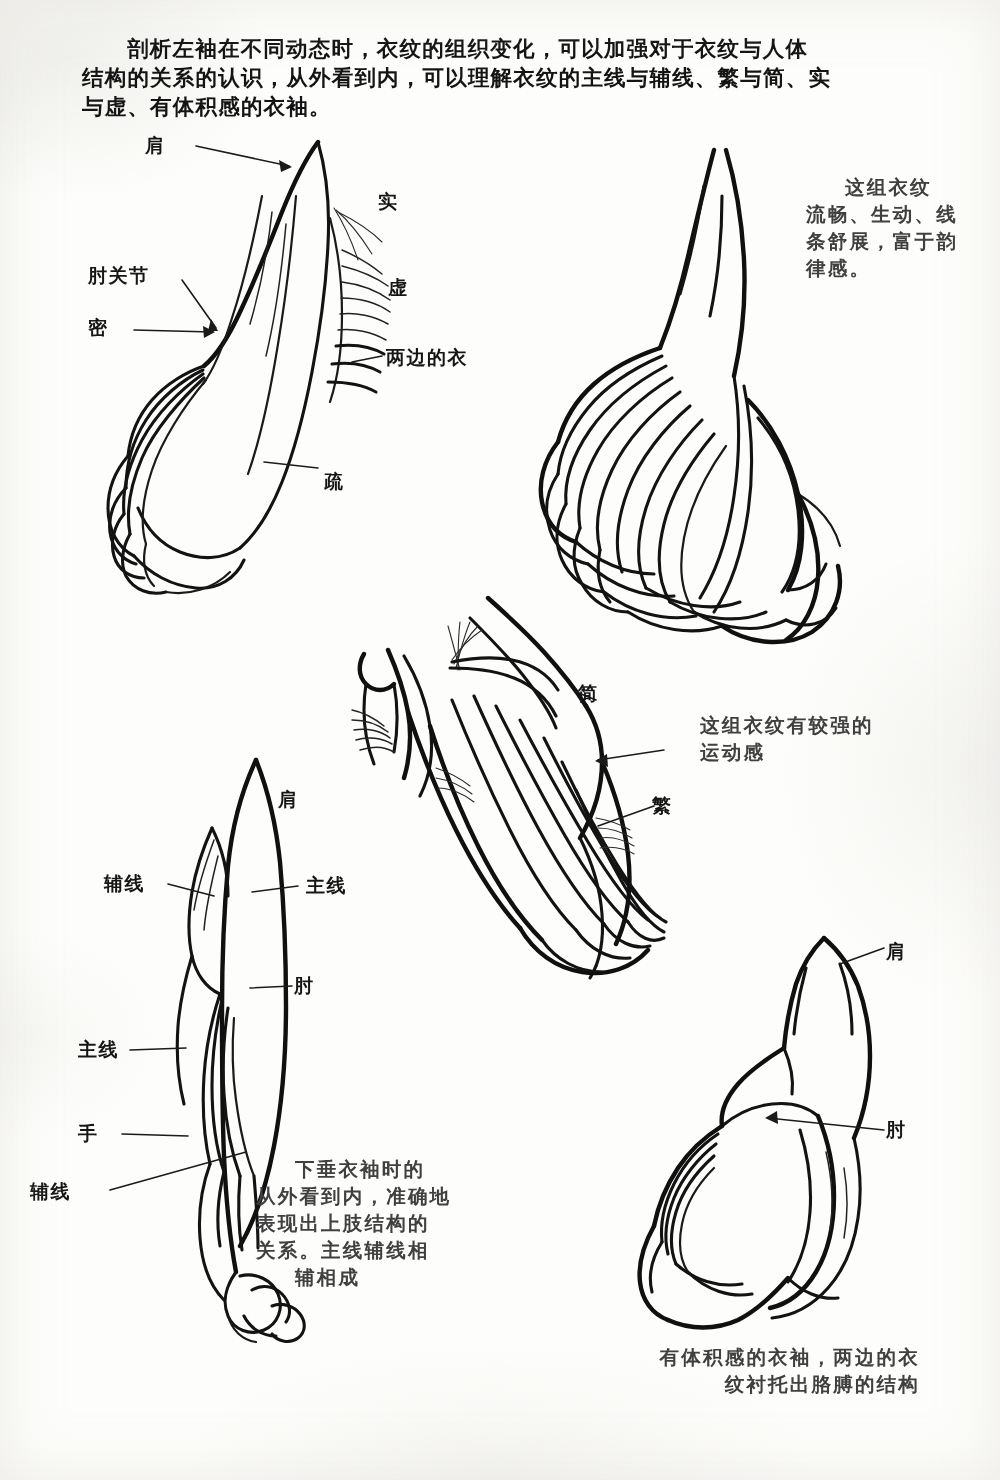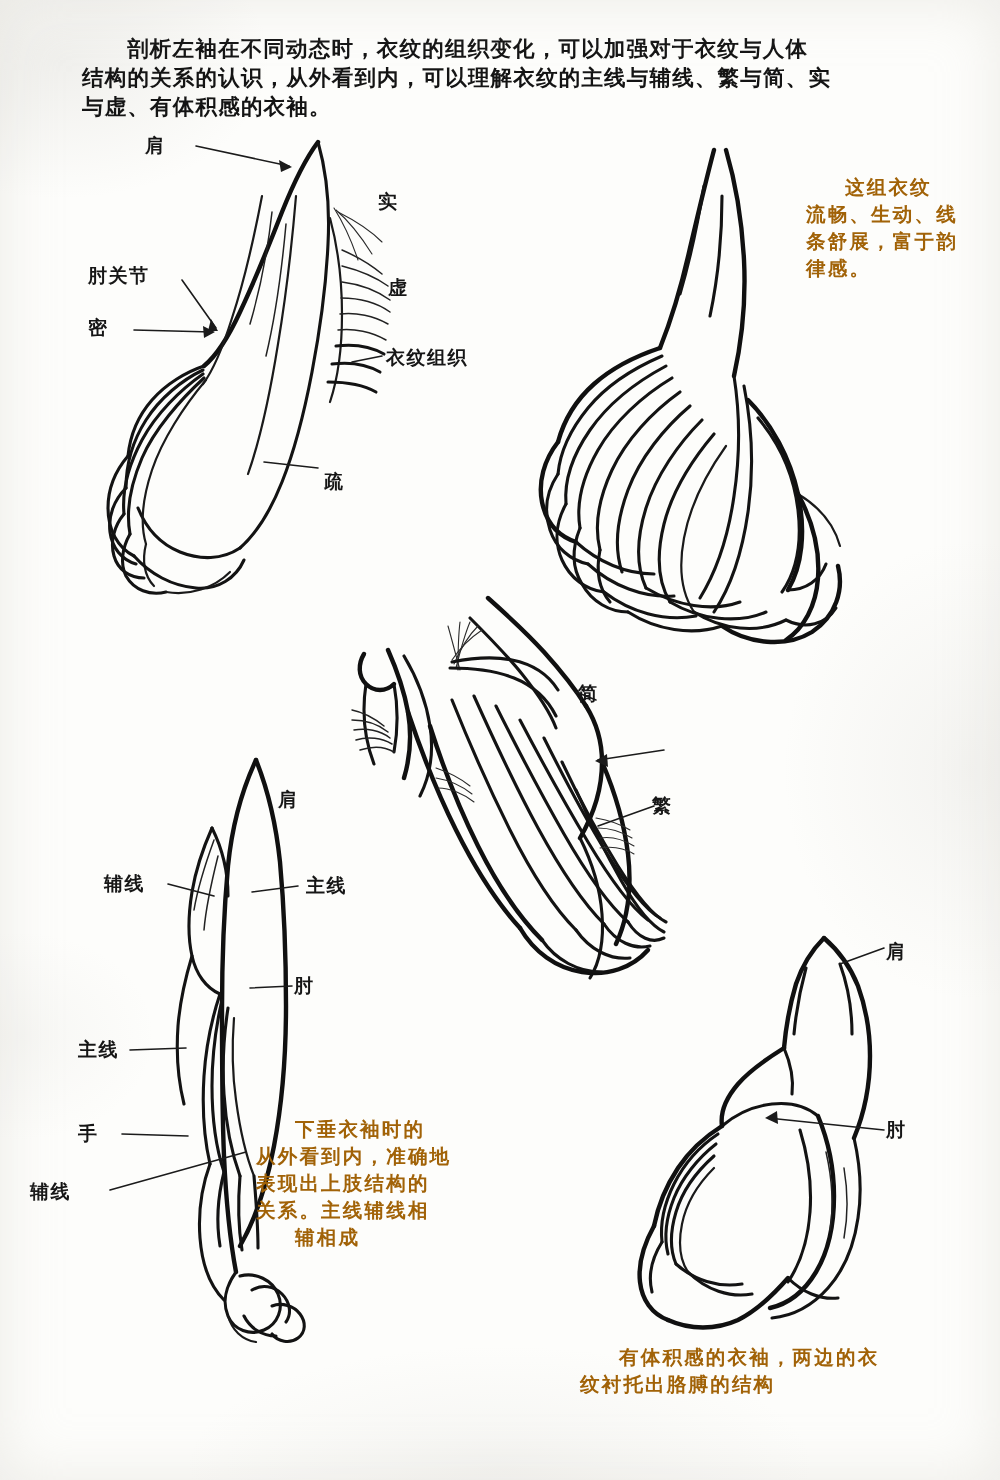--- a/index.html
+++ b/index.html
@@ -61,21 +61,21 @@
     white-space: nowrap;
   }
 
   
   .note {
     position: absolute;
     font-size: 19.5px;
     line-height: 27px;
     font-weight: 700;
     letter-spacing: 2.2px;
-    color: #a16207;
+    color: #404040;
   }
   .note .ind { display: inline-block; width: 2em; }
 
   
   svg.art {
     position: absolute;
     left: 0;
     top: 0;
     width: 1000px;
     height: 1480px;
@@ -354,49 +354,53 @@
       <polygon class="leader-head" points="765,1118 778,1124 777,1111"></polygon>
     </g>
 
   </svg>
 
   <div class="lbl" style="left:145px; top:134px;">肩</div>
   <div class="lbl" style="left:88px; top:266px;font-family:Liberation Mono, monospace;">肘关节</div>
   <div class="lbl" style="left:88px; top:316px;">密</div>
   <div class="lbl" style="left:378px; top:190px;">实</div>
   <div class="lbl" style="left:388px; top:276px;">虚</div>
-  <div class="lbl" style="left:386px; top:346px;">衣纹组织</div>
+  <div class="lbl" style="left:386px; top:346px;">两边的衣</div>
   <div class="lbl" style="left:324px; top:470px;">疏</div>
 
   <div class="note" style="left:806px; top:174px; width:172px;">
     <span class="ind"></span><span>这组衣纹</span><br>
     <span>流畅、生动、线</span><br>
     <span>条舒展，富于韵</span><br>
     <span>律感。</span>
   </div>
 
   <div class="lbl" style="left:578px; top:682px;">简</div>
   <div class="lbl" style="left:652px; top:794px;">繁</div>
+  <div class="note" style="left:700px; top:712px; width:240px;">
+    <span>这组衣纹有较强的</span><br>
+    <span>运动感</span>
+  </div>
 
   <div class="lbl" style="left:278px; top:788px;">肩</div>
   <div class="lbl" style="left:104px; top:872px;">辅线</div>
   <div class="lbl" style="left:306px; top:874px;">主线</div>
   <div class="lbl" style="left:294px; top:974px;">肘</div>
   <div class="lbl" style="left:78px; top:1038px;">主线</div>
   <div class="lbl" style="left:78px; top:1122px;">手</div>
   <div class="lbl" style="left:30px; top:1180px;">辅线</div>
-  <div class="note" style="left:256px; top:1116px; width:244px; text-align:left;">
+  <div class="note" style="left:256px; top:1156px; width:244px; text-align:left;">
     <span class="ind"></span><span>下垂衣袖时的</span><br>
     <span>从外看到内，准确地</span><br>
     <span>表现出上肢结构的</span><br>
     <span>关系。主线辅线相</span><br>
     <span class="ind"></span><span>辅相成</span>
   </div>
 
   <div class="lbl" style="left:886px; top:940px;">肩</div>
   <div class="lbl" style="left:886px; top:1118px;">肘</div>
-  <div class="note" style="left:580px; top:1344px; width:340px;">
+  <div class="note" style="left:580px; top:1344px; width:340px;text-align:right;">
     <span class="ind"></span><span>有体积感的衣袖，两边的衣</span><br>
     <span>纹衬托出胳膊的结构</span>
   </div>
 
   <div class="edge-shade"></div>
 </div>
 
 </body></html>

